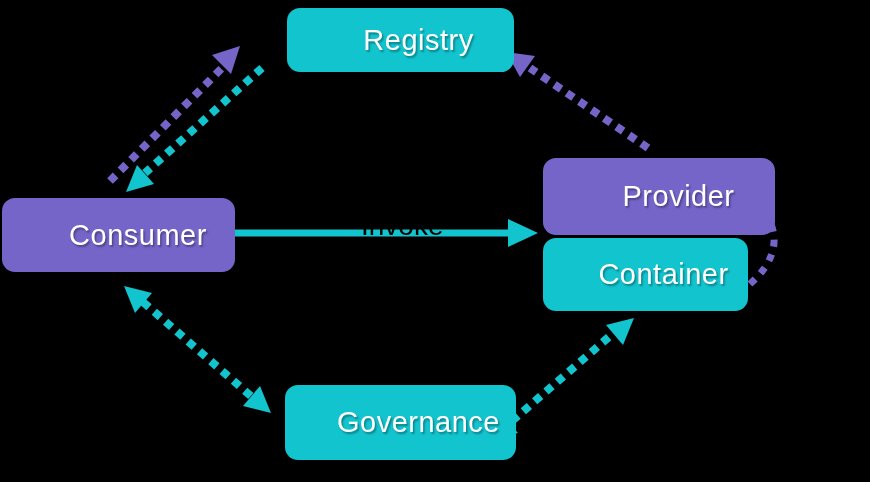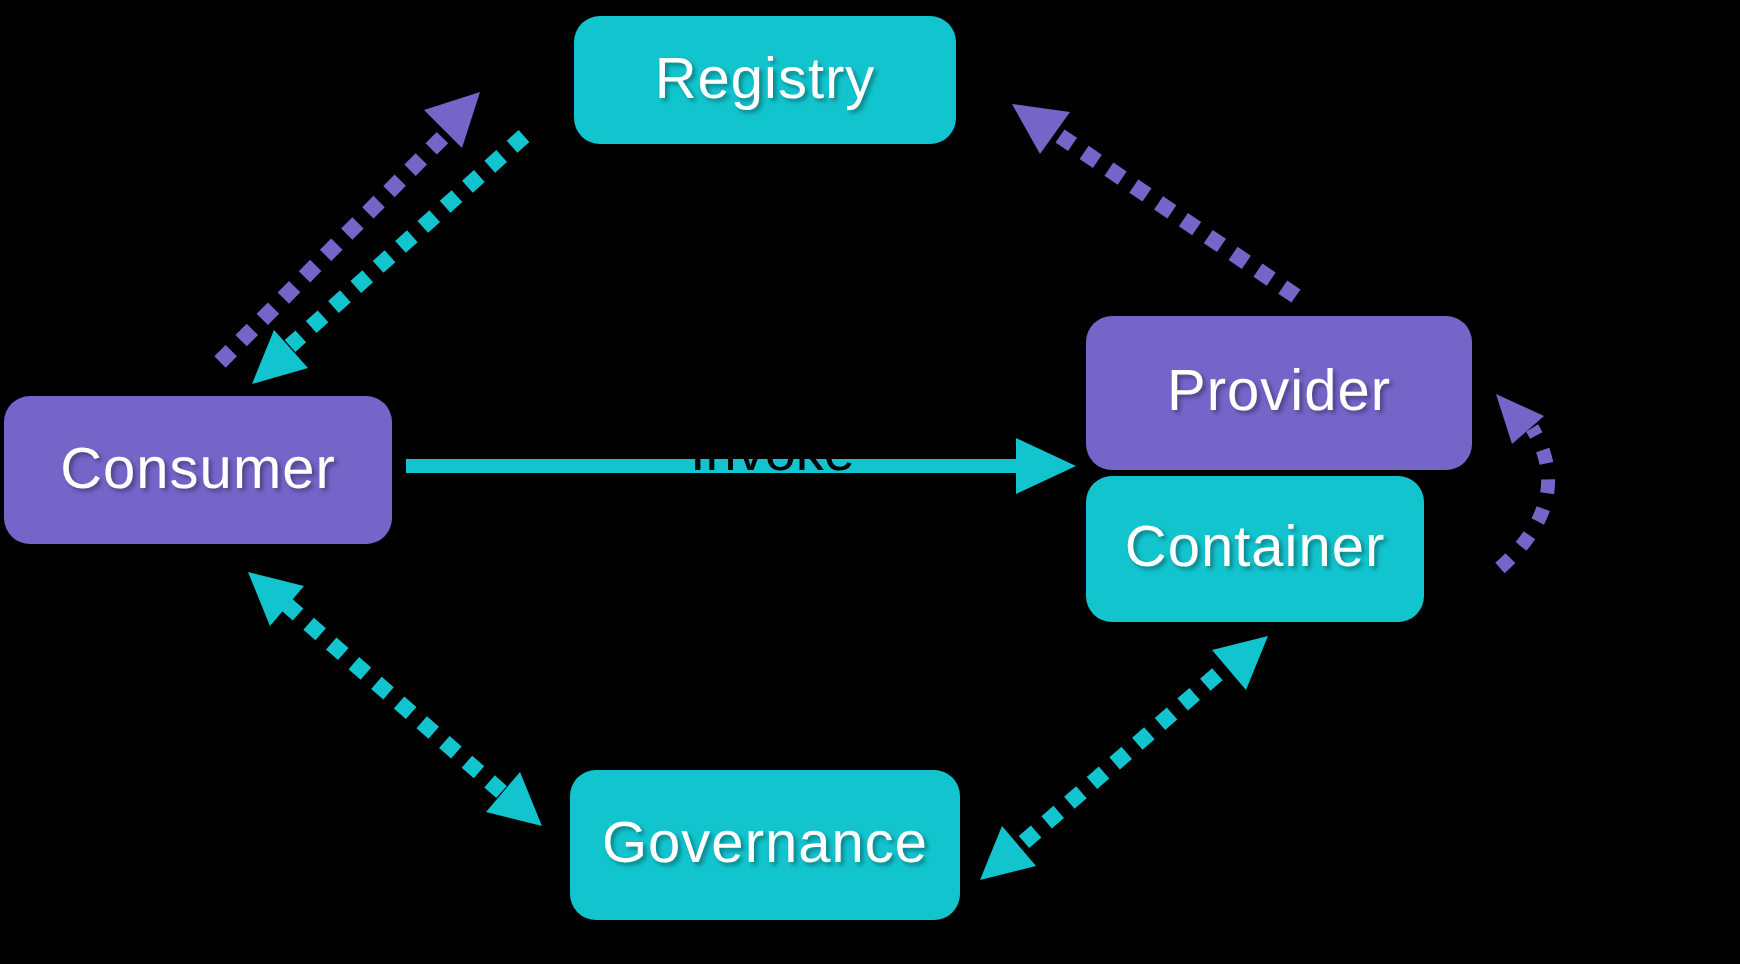--- a/index.html
+++ b/index.html
@@ -27,35 +27,36 @@
     z-index: 2;
     display: flex;
     align-items: center;
     justify-content: center;
     border-radius: 13px;
     color: #ffffff;
     font-size: 29px;
     letter-spacing: 0.5px;
     text-shadow: 1.5px 1.5px 2px rgba(0,0,0,0.35);
   }
-  .node.cyan   { background: #12c4ce; }
-  .node.purple { background: #7565c9; }
+  .node.cyan   { background: #12c4ce; padding-left: 36px; }
+  .node.purple { background: #7565c9; padding-left: 39px; }
 
   #node-registry   { left: 287px; top: 8px;   width: 191px; height: 64px; }
   #node-consumer   { left: 2px;   top: 198px; width: 194px; height: 74px; }
   #node-provider   { left: 543px; top: 158px; width: 193px; height: 77px; }
   #node-container  { left: 543px; top: 238px; width: 169px; height: 73px; }
   #node-governance { left: 285px; top: 385px; width: 195px; height: 75px; }
 
   .edge-label {
     position: absolute;
     z-index: 3;
     color: #000000;
     font-size: 28px;
     white-space: nowrap;
+    margin-left: 16px;
   }
   #label-invoke { left: 345px; top: 210px; }
 </style>
 </head>
 <body>
 
 <div class="stage">
 
   <svg class="edges" viewBox="0 0 870 482" xmlns="http://www.w3.org/2000/svg">
 

